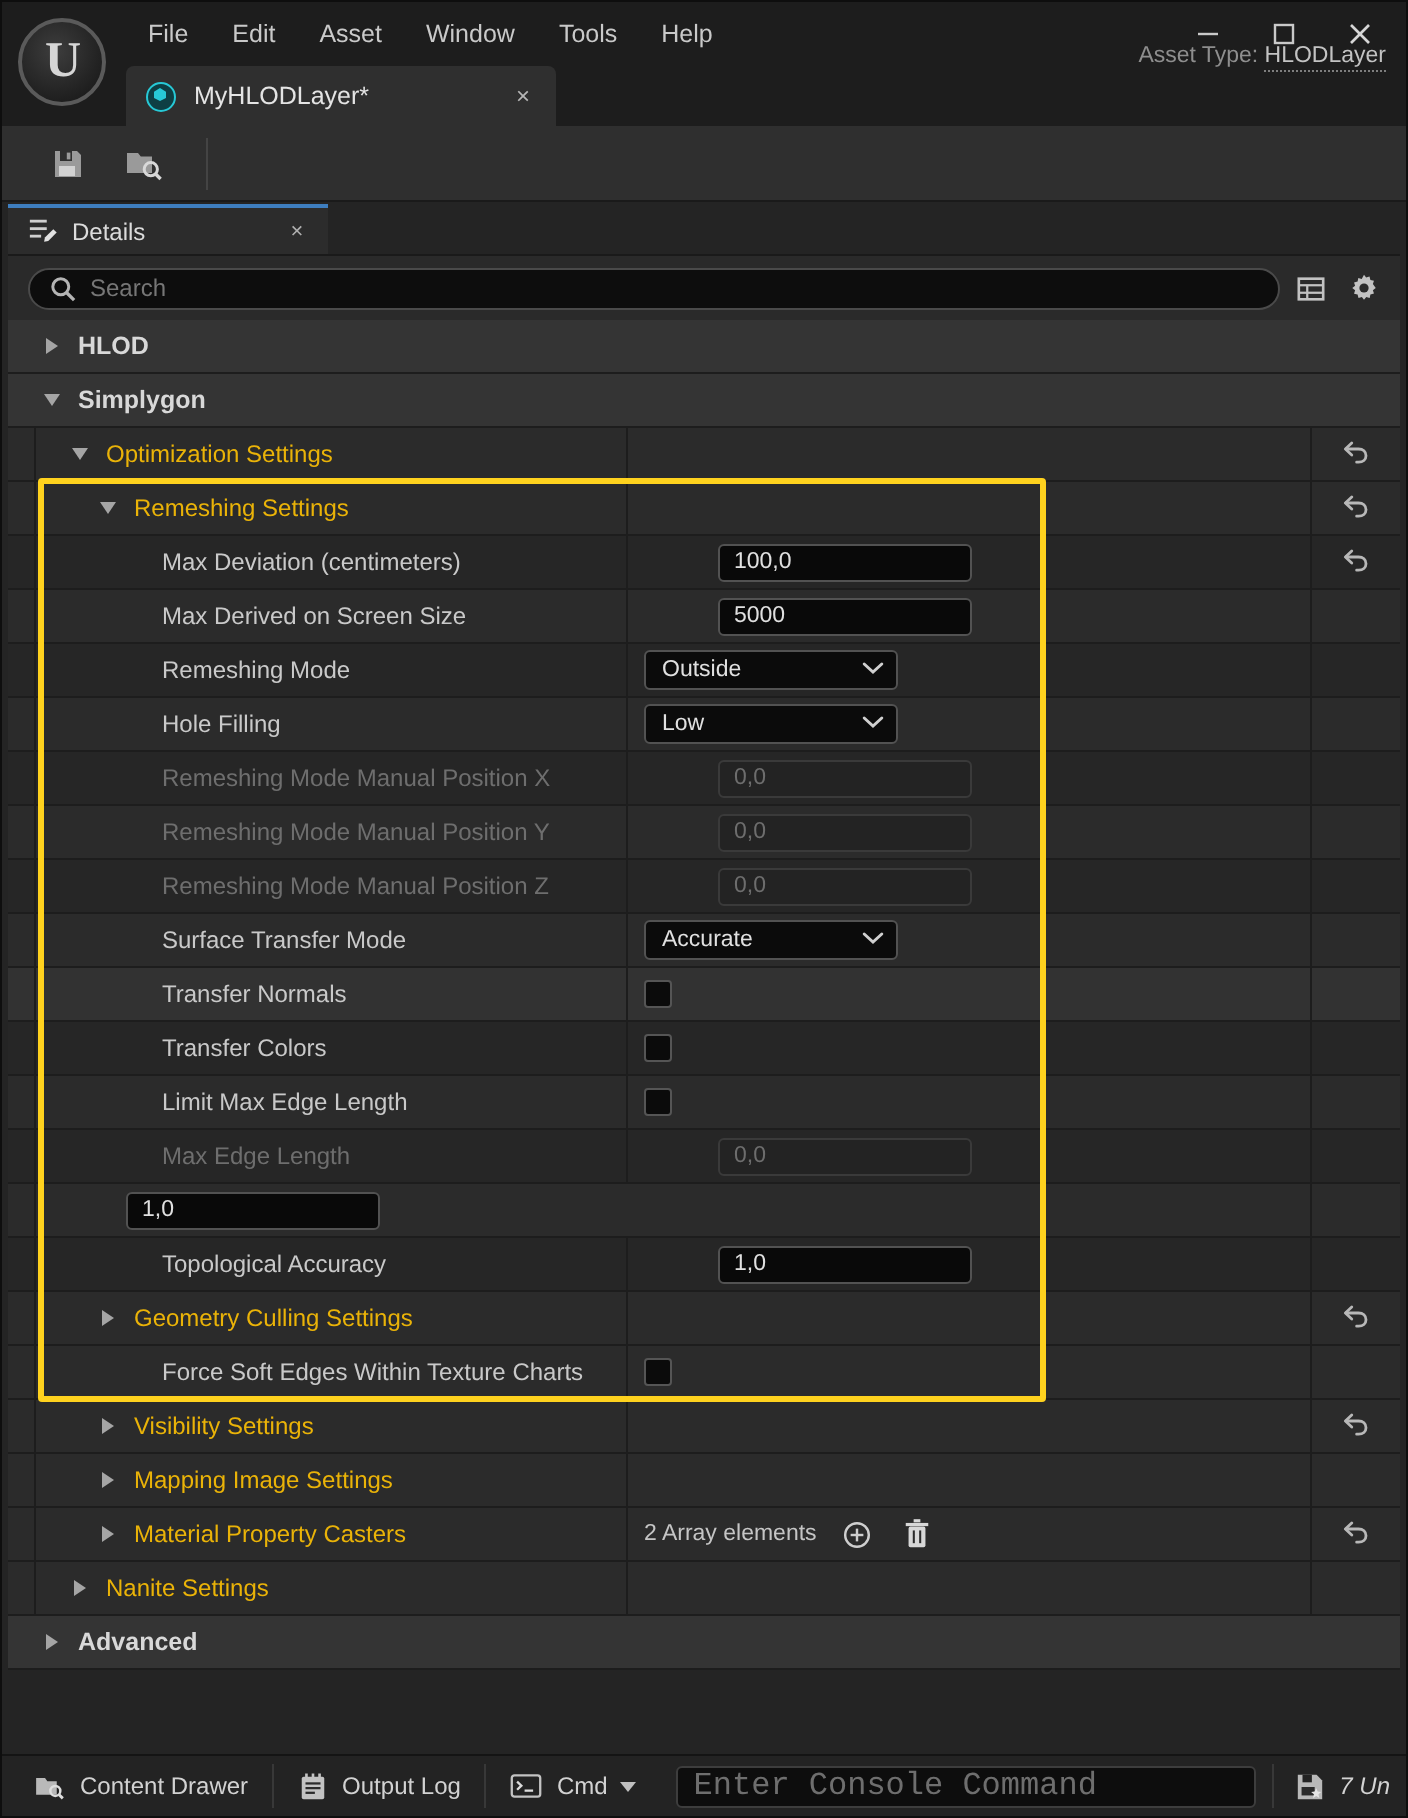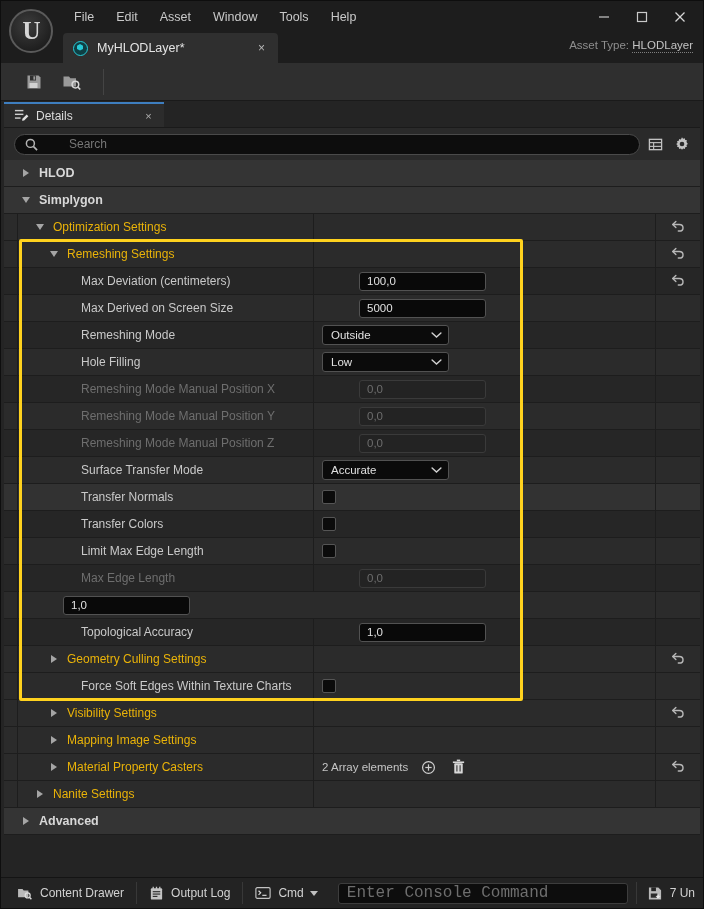--- a/index.html
+++ b/index.html
@@ -61,21 +61,21 @@
     display: flex; align-items: center;
   }
   .wc {
     width: 38px; height: 26px;
     display: flex; align-items: center; justify-content: center;
     color: #c9c9c9; font-size: 13px; cursor: default;
   }
   .wc svg { display:block; }
 
   .asset-type {
-    position: absolute; right: 10px; top: 38px;
+    position: absolute; right: 10px; top: 21px;
     font-size: 11.5px; color: #8e8e8e;
   }
   .asset-type .link {
     color: #c3c3c3;
     border-bottom: 1px dotted #7e7e7e;
     padding-bottom: 1px;
     cursor: pointer;
   }
 
   
@@ -172,21 +172,20 @@
   }
   .searchbox {
     flex: 1 1 auto;
     height: 21px;
     background: #0d0d0d;
     border: 1px solid #4a4a4a;
     border-radius: 11px;
     display: flex; align-items: center;
     padding: 0 10px;
     cursor: text;
-    gap: 24px;
   }
   .search-ph {
     font-size: 12px; color: #767676; margin-left: 7px;
   }
   .srow-icon {
     width: 24px; height: 24px; margin-left: 3px;
     display: flex; align-items: center; justify-content: center;
     cursor: pointer; border-radius: 2px;
   }
 
@@ -346,20 +345,21 @@
   }
   .cmd-ph {
     font-family: "Liberation Mono", monospace;
     font-size: 16px; color: #6e6e6e;
   }
   .sb-right {
     display: flex; align-items: flex-end;
     padding-right: 2px;
     overflow: hidden;
     max-width: 78px;
+    font-style: italic;
   }
   .chev {
     width: 0; height: 0;
     border-left: 4px solid transparent;
     border-right: 4px solid transparent;
     border-top: 5px solid #c0c0c0;
     margin-left: 6px;
   }
 </style>
 </head>

